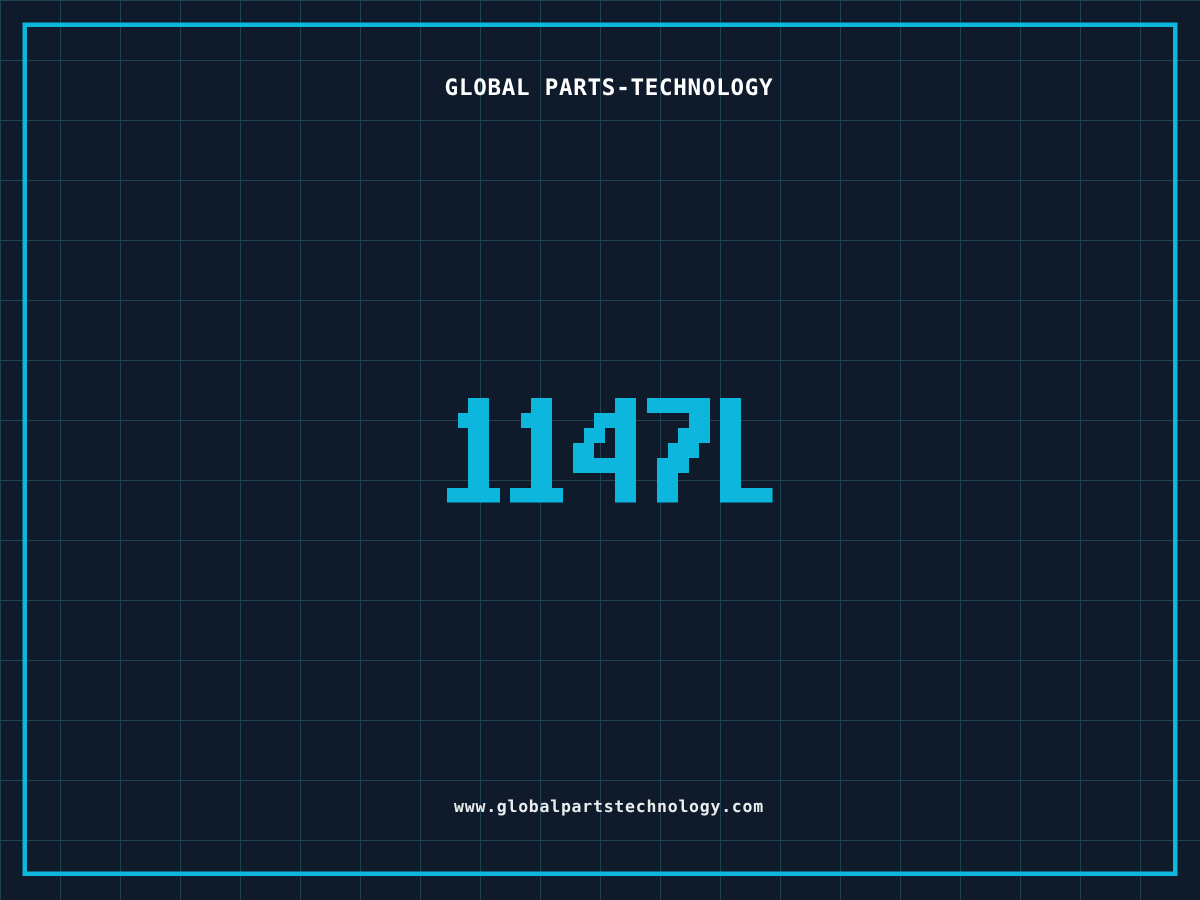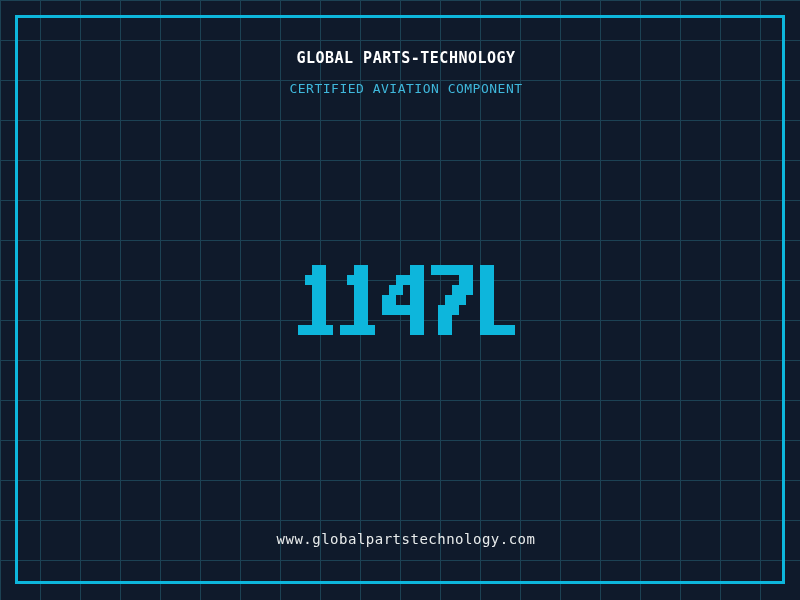--- a/index.html
+++ b/index.html
@@ -53,34 +53,34 @@
     letter-spacing:1px;
     color:var(--label);
   }
   .part-number{
     top:265px;
     display:flex;
     justify-content:center;
   }
   .website{
     top:531px;
-    font-size:14px;
+    font-size:11px;
     letter-spacing:0.5px;
     color:var(--website);
+    font-weight:bold;
   }
 </style>
 </head>
 <body>
 
 <div class="canvas" style="--background: #0f1a2b; --grid-line: #1c4254; --frame: #0db6dc; --part-number: #0db6dc; --title: #ffffff; --subtitle: #3fb8dc; --label: #c0cad0; --website: #e9ecec;">
   <div class="frame"></div>
 
   <div class="center-line title">GLOBAL PARTS-TECHNOLOGY</div>
 
-  <div class="center-line subtitle">CERTIFIED AVIATION COMPONENT</div>
 
 
   <div class="center-line part-number">
     <svg id="pixel-number" shape-rendering="crispEdges" width="217" height="70" viewBox="0 0 217 70">
         <rect x="14" y="0" width="7" height="10" fill="#0db6dc"></rect>
         <rect x="21" y="0" width="7" height="10" fill="#0db6dc"></rect>
         <rect x="7" y="10" width="7" height="10" fill="#0db6dc"></rect>
         <rect x="14" y="10" width="7" height="10" fill="#0db6dc"></rect>
         <rect x="21" y="10" width="7" height="10" fill="#0db6dc"></rect>
         <rect x="14" y="20" width="7" height="10" fill="#0db6dc"></rect>

